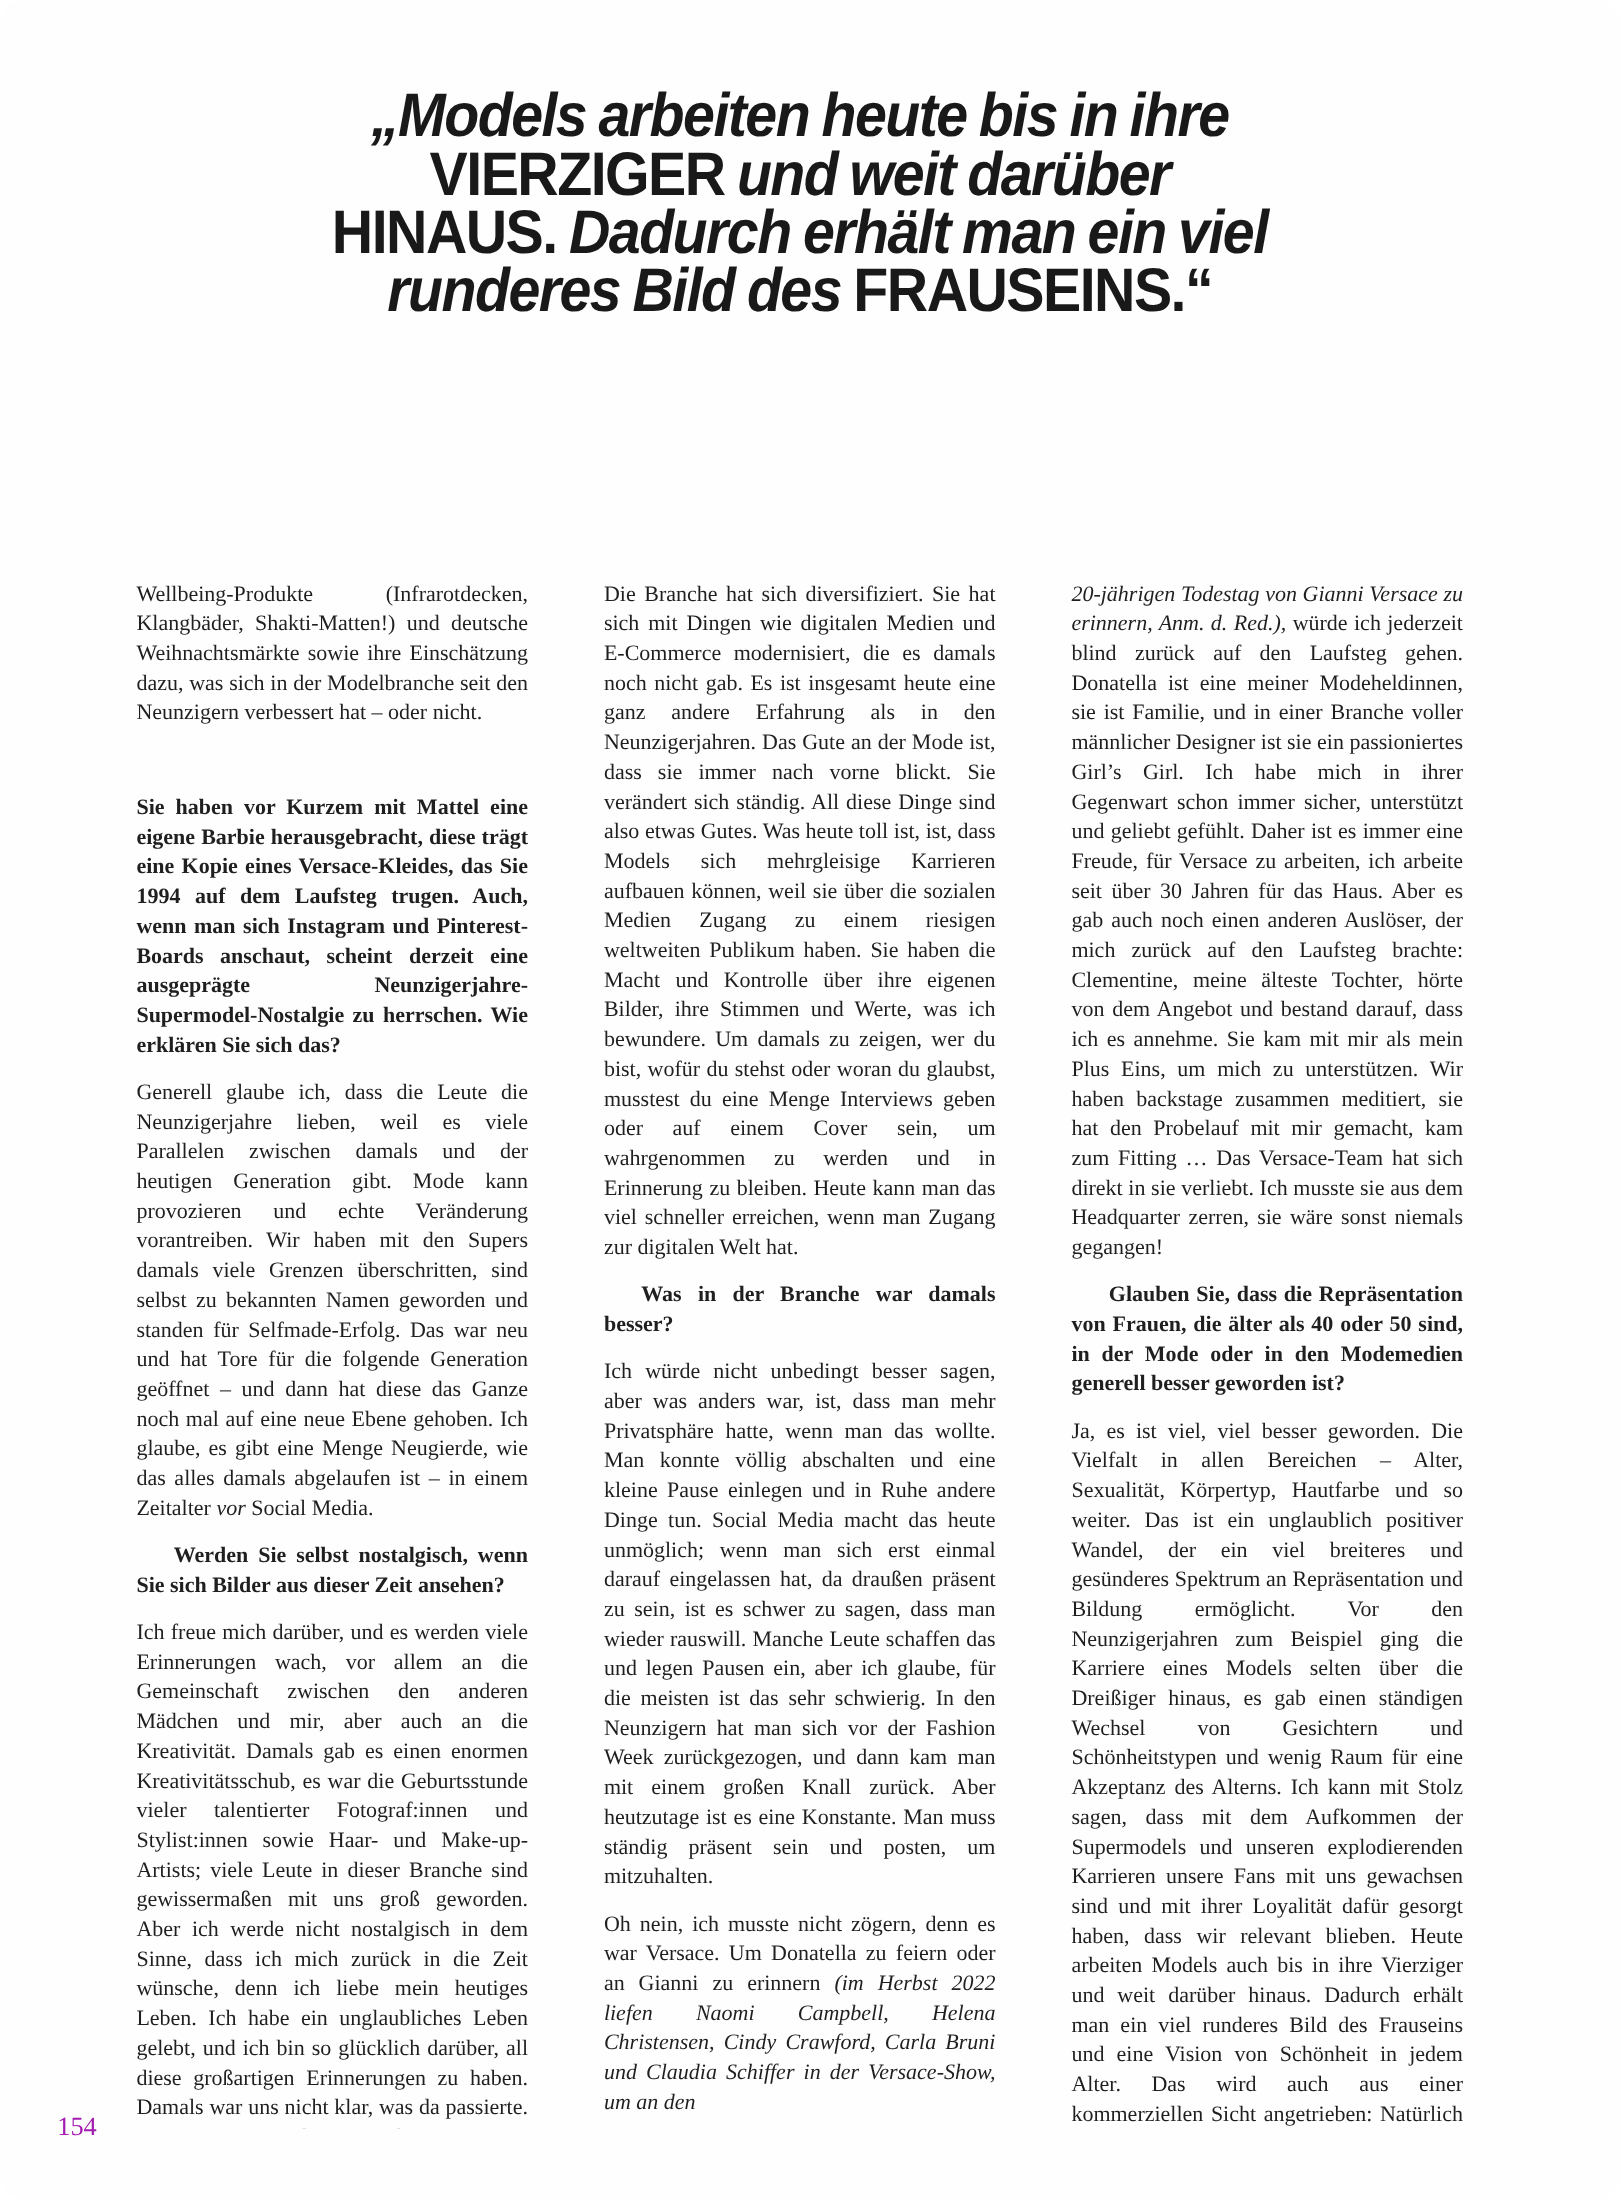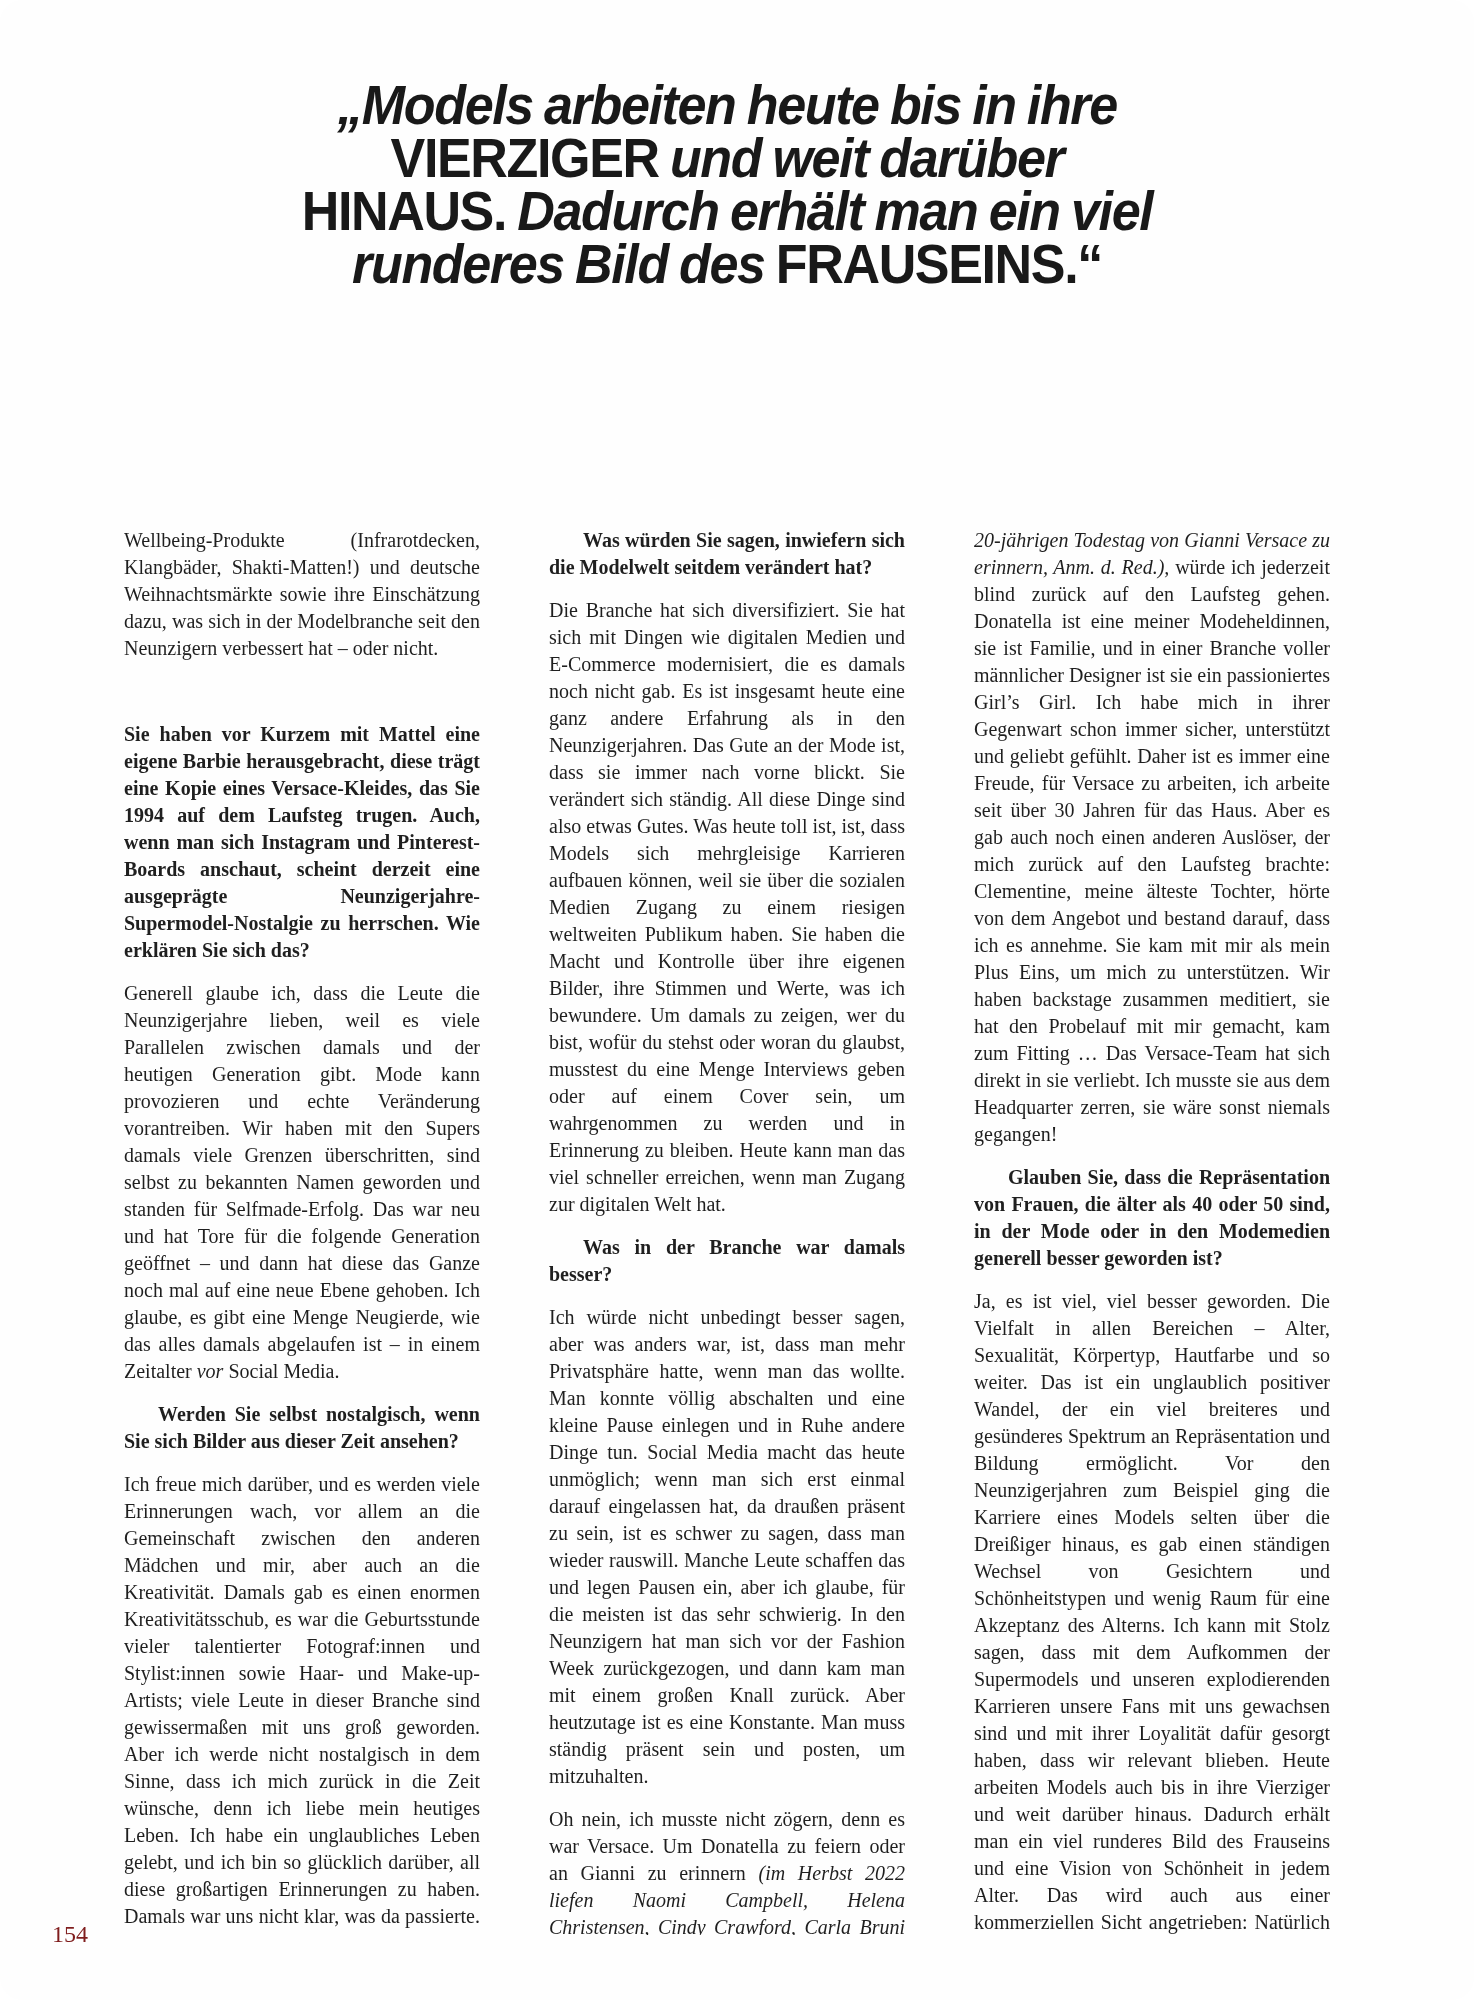--- a/index.html
+++ b/index.html
@@ -64,21 +64,21 @@
   .seg-i { font-style: italic; }
   .seg-cont { padding-left: 20px; }
   .spacer { height: 27px; }
   
   .page-number {
     position: absolute;
     left: 52px;
     top: 1920px;
     font-size: 24px;
     line-height: 28px;
-    color: #7f1d1d;
+    color: #a21caf;
     font-family: "Liberation Serif", serif;
   }
 </style>
 </head>
 <body>
 
 <div class="page">
 
   <div class="headline">
     <div class="headline-line"><span class="seg-i">„Models arbeiten heute bis in ihre</span></div>
@@ -90,21 +90,20 @@
   <div class="columns">
     <div class="column" lang="de">
         <p class="para"><span class="seg-r">Wellbeing-Produkte (Infrarotdecken, Klangbäder, Shakti-Matten!) und deutsche Weihnachtsmärkte sowie ihre Einschätzung dazu, was sich in der Modelbranche seit den Neunzigern verbessert hat – oder nicht.</span></p>
         <div class="spacer"></div>
         <p class="para bold"><span class="seg-r">Sie haben vor Kurzem mit Mattel eine eigene Barbie herausgebracht, diese trägt eine Kopie eines Versace-Kleides, das Sie 1994 auf dem Laufsteg trugen. Auch, wenn man sich Instagram und Pinterest-Boards anschaut, scheint derzeit eine ausgeprägte Neunzigerjahre-Supermodel-Nostalgie zu herrschen. Wie erklären Sie sich das?</span></p>
         <p class="para"><span class="seg-r">Generell glaube ich, dass die Leute die Neunzigerjahre lieben, weil es viele Parallelen zwischen damals und der heutigen Generation gibt. Mode kann provozieren und echte Veränderung vorantreiben. Wir haben mit den Supers damals viele Grenzen überschritten, sind selbst zu bekannten Namen geworden und standen für Selfmade-Erfolg. Das war neu und hat Tore für die folgende Generation geöffnet – und dann hat diese das Ganze noch mal auf eine neue Ebene gehoben. Ich glaube, es gibt eine Menge Neugierde, wie das alles damals abgelaufen ist – in einem Zeitalter </span><span class="seg-i">vor</span><span class="seg-r"> Social Media.</span></p>
         <p class="para indent bold"><span class="seg-r">Werden Sie selbst nostalgisch, wenn Sie sich Bilder aus dieser Zeit ansehen?</span></p>
         <p class="para"><span class="seg-r">Ich freue mich darüber, und es werden viele Erinnerungen wach, vor allem an die Gemeinschaft zwischen den anderen Mädchen und mir, aber auch an die Kreativität. Damals gab es einen enormen Kreativitätsschub, es war die Geburtsstunde vieler talentierter Fotograf:innen und Stylist:innen sowie Haar- und Make-up-Artists; viele Leute in dieser Branche sind gewissermaßen mit uns groß geworden. Aber ich werde nicht nostalgisch in dem Sinne, dass ich mich zurück in die Zeit wünsche, denn ich liebe mein heutiges Leben. Ich habe ein unglaubliches Leben gelebt, und ich bin so glücklich darüber, all diese großartigen Erinnerungen zu haben. Damals war uns nicht klar, was da passierte. Wir waren mittendrin. Es gab eine Zeit, in der Models wie Filmstars waren, wir waren bei allem ganz vorne dabei. Das hatte es in der Modelbranche vorher noch nie gegeben.</span></p>
       </div>
     <div class="column" lang="de">
-        <p class="para indent bold"><span class="seg-r">Was würden Sie sagen, inwiefern sich die Modelwelt seitdem verändert hat?</span></p>
         <p class="para"><span class="seg-r">Die Branche hat sich diversifiziert. Sie hat sich mit Dingen wie digitalen Medien und E-Commerce modernisiert, die es damals noch nicht gab. Es ist insgesamt heute eine ganz andere Erfahrung als in den Neunzigerjahren. Das Gute an der Mode ist, dass sie immer nach vorne blickt. Sie verändert sich ständig. All diese Dinge sind also etwas Gutes. Was heute toll ist, ist, dass Models sich mehrgleisige Karrieren aufbauen können, weil sie über die sozialen Medien Zugang zu einem riesigen weltweiten Publikum haben. Sie haben die Macht und Kontrolle über ihre eigenen Bilder, ihre Stimmen und Werte, was ich bewundere. Um damals zu zeigen, wer du bist, wofür du stehst oder woran du glaubst, musstest du eine Menge Interviews geben oder auf einem Cover sein, um wahrgenommen zu werden und in Erinnerung zu bleiben. Heute kann man das viel schneller erreichen, wenn man Zugang zur digitalen Welt hat.</span></p>
         <p class="para indent bold"><span class="seg-r">Was in der Branche war damals besser?</span></p>
         <p class="para"><span class="seg-r">Ich würde nicht unbedingt besser sagen, aber was anders war, ist, dass man mehr Privatsphäre hatte, wenn man das wollte. Man konnte völlig abschalten und eine kleine Pause einlegen und in Ruhe andere Dinge tun. Social Media macht das heute unmöglich; wenn man sich erst einmal darauf eingelassen hat, da draußen präsent zu sein, ist es schwer zu sagen, dass man wieder rauswill. Manche Leute schaffen das und legen Pausen ein, aber ich glaube, für die meisten ist das sehr schwierig. In den Neunzigern hat man sich vor der Fashion Week zurückgezogen, und dann kam man mit einem großen Knall zurück. Aber heutzutage ist es eine Konstante. Man muss ständig präsent sein und posten, um mitzuhalten.</span></p>
         <p class="para"><span class="seg-r">Oh nein, ich musste nicht zögern, denn es war Versace. Um Donatella zu feiern oder an Gianni zu erinnern </span><span class="seg-i">(im Herbst 2022 liefen Naomi Campbell, Helena Christensen, Cindy Crawford, Carla Bruni und Claudia Schiffer in der Versace-Show, um an den</span></p>
       </div>
     <div class="column" lang="de">
         <p class="para"><span class="seg-i">20-jährigen Todestag von Gianni Versace zu erinnern, Anm. d. Red.),</span><span class="seg-r"> würde ich jederzeit blind zurück auf den Laufsteg gehen. Donatella ist eine meiner Modeheldinnen, sie ist Familie, und in einer Branche voller männlicher Designer ist sie ein passioniertes Girl’s Girl. Ich habe mich in ihrer Gegenwart schon immer sicher, unterstützt und geliebt gefühlt. Daher ist es immer eine Freude, für Versace zu arbeiten, ich arbeite seit über 30 Jahren für das Haus. Aber es gab auch noch einen anderen Auslöser, der mich zurück auf den Laufsteg brachte: Clementine, meine älteste Tochter, hörte von dem Angebot und bestand darauf, dass ich es annehme. Sie kam mit mir als mein Plus Eins, um mich zu unterstützen. Wir haben backstage zusammen meditiert, sie hat den Probelauf mit mir gemacht, kam zum Fitting … Das Versace-Team hat sich direkt in sie verliebt. Ich musste sie aus dem Headquarter zerren, sie wäre sonst niemals gegangen!</span></p>
         <p class="para indent bold"><span class="seg-r">Glauben Sie, dass die Repräsentation von Frauen, die älter als 40 oder 50 sind, in der Mode oder in den Modemedien generell besser geworden ist?</span></p>
         <p class="para"><span class="seg-r">Ja, es ist viel, viel besser geworden. Die Vielfalt in allen Bereichen – Alter, Sexualität, Körpertyp, Hautfarbe und so weiter. Das ist ein unglaublich positiver Wandel, der ein viel breiteres und gesünderes Spektrum an Repräsentation und Bildung ermöglicht. Vor den Neunzigerjahren zum Beispiel ging die Karriere eines Models selten über die Dreißiger hinaus, es gab einen ständigen Wechsel von Gesichtern und Schönheitstypen und wenig Raum für eine Akzeptanz des Alterns. Ich kann mit Stolz sagen, dass mit dem Aufkommen der Supermodels und unseren explodierenden Karrieren unsere Fans mit uns gewachsen sind und mit ihrer Loyalität dafür gesorgt haben, dass wir relevant blieben. Heute arbeiten Models auch bis in ihre Vierziger und weit darüber hinaus. Dadurch erhält man ein viel runderes Bild des Frauseins und eine Vision von Schönheit in jedem Alter. Das wird auch aus einer kommerziellen Sicht angetrieben: Natürlich kaufen erfolgreiche Frauen in ihren Vierzigern, Fünfzigern und</span><span class="seg-cont">&gt;</span></p>
       </div>

